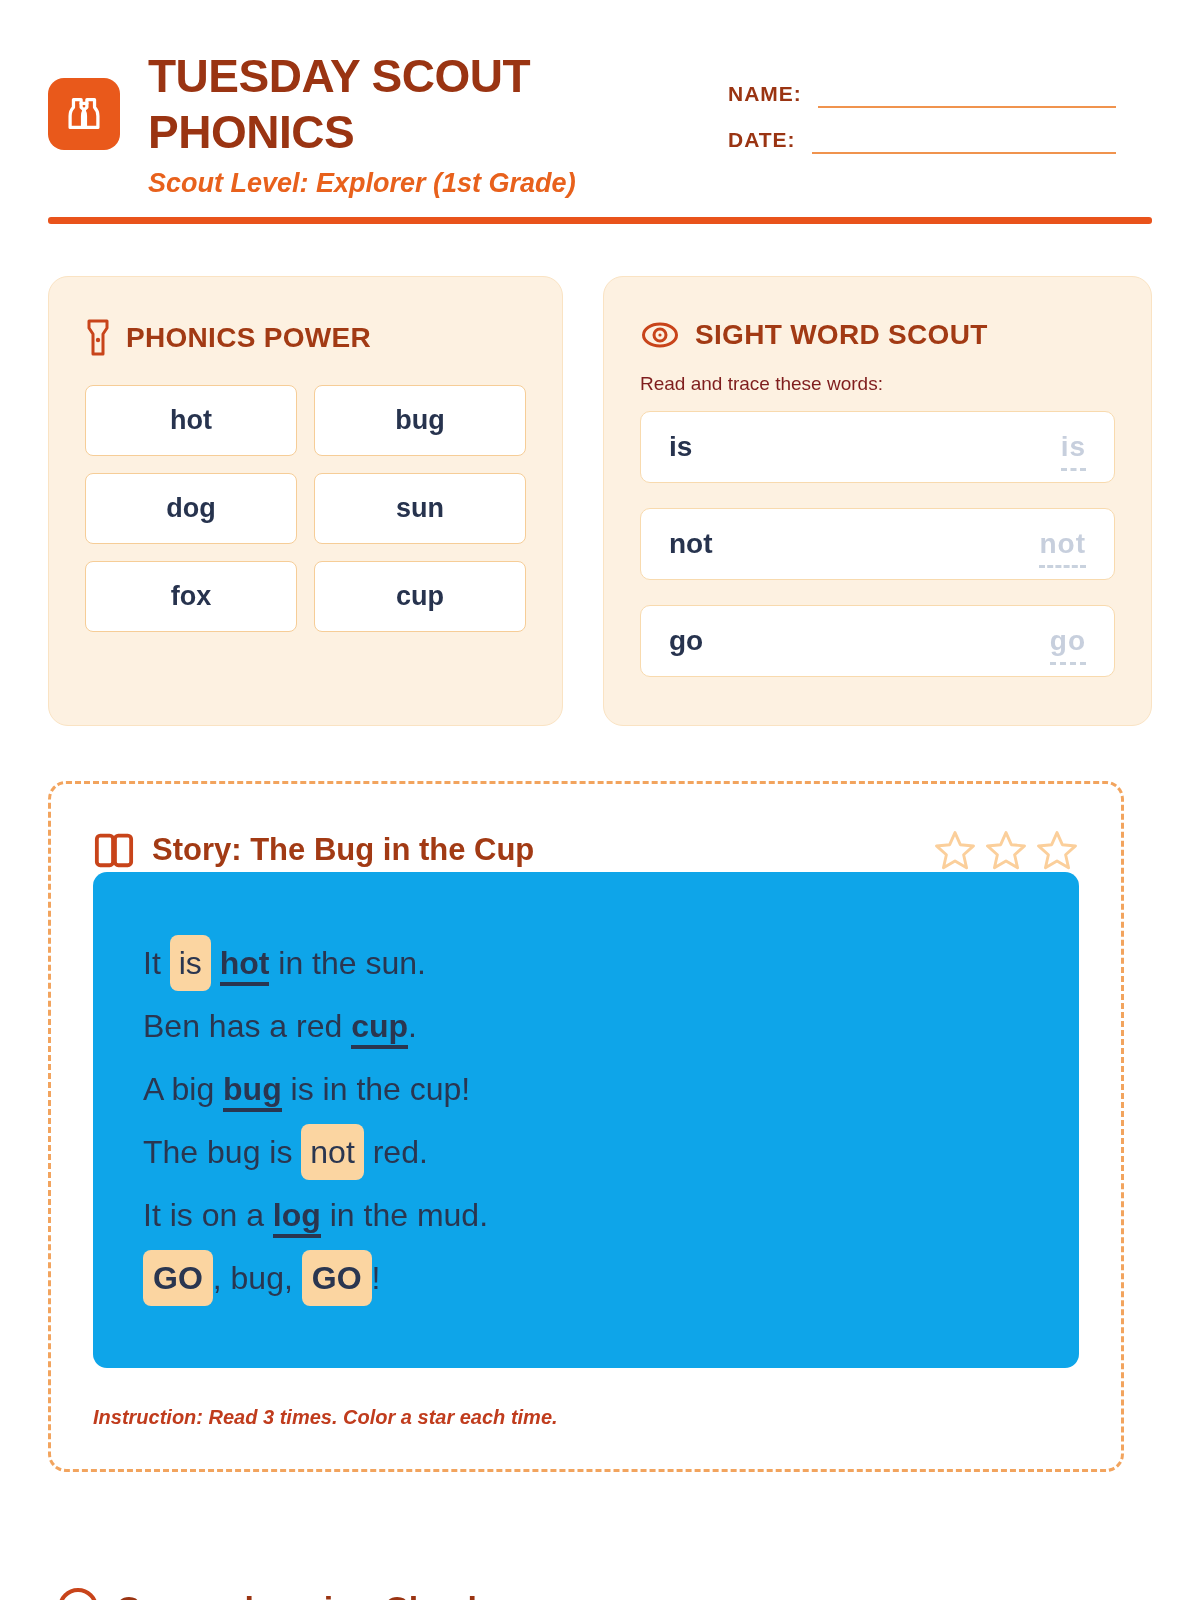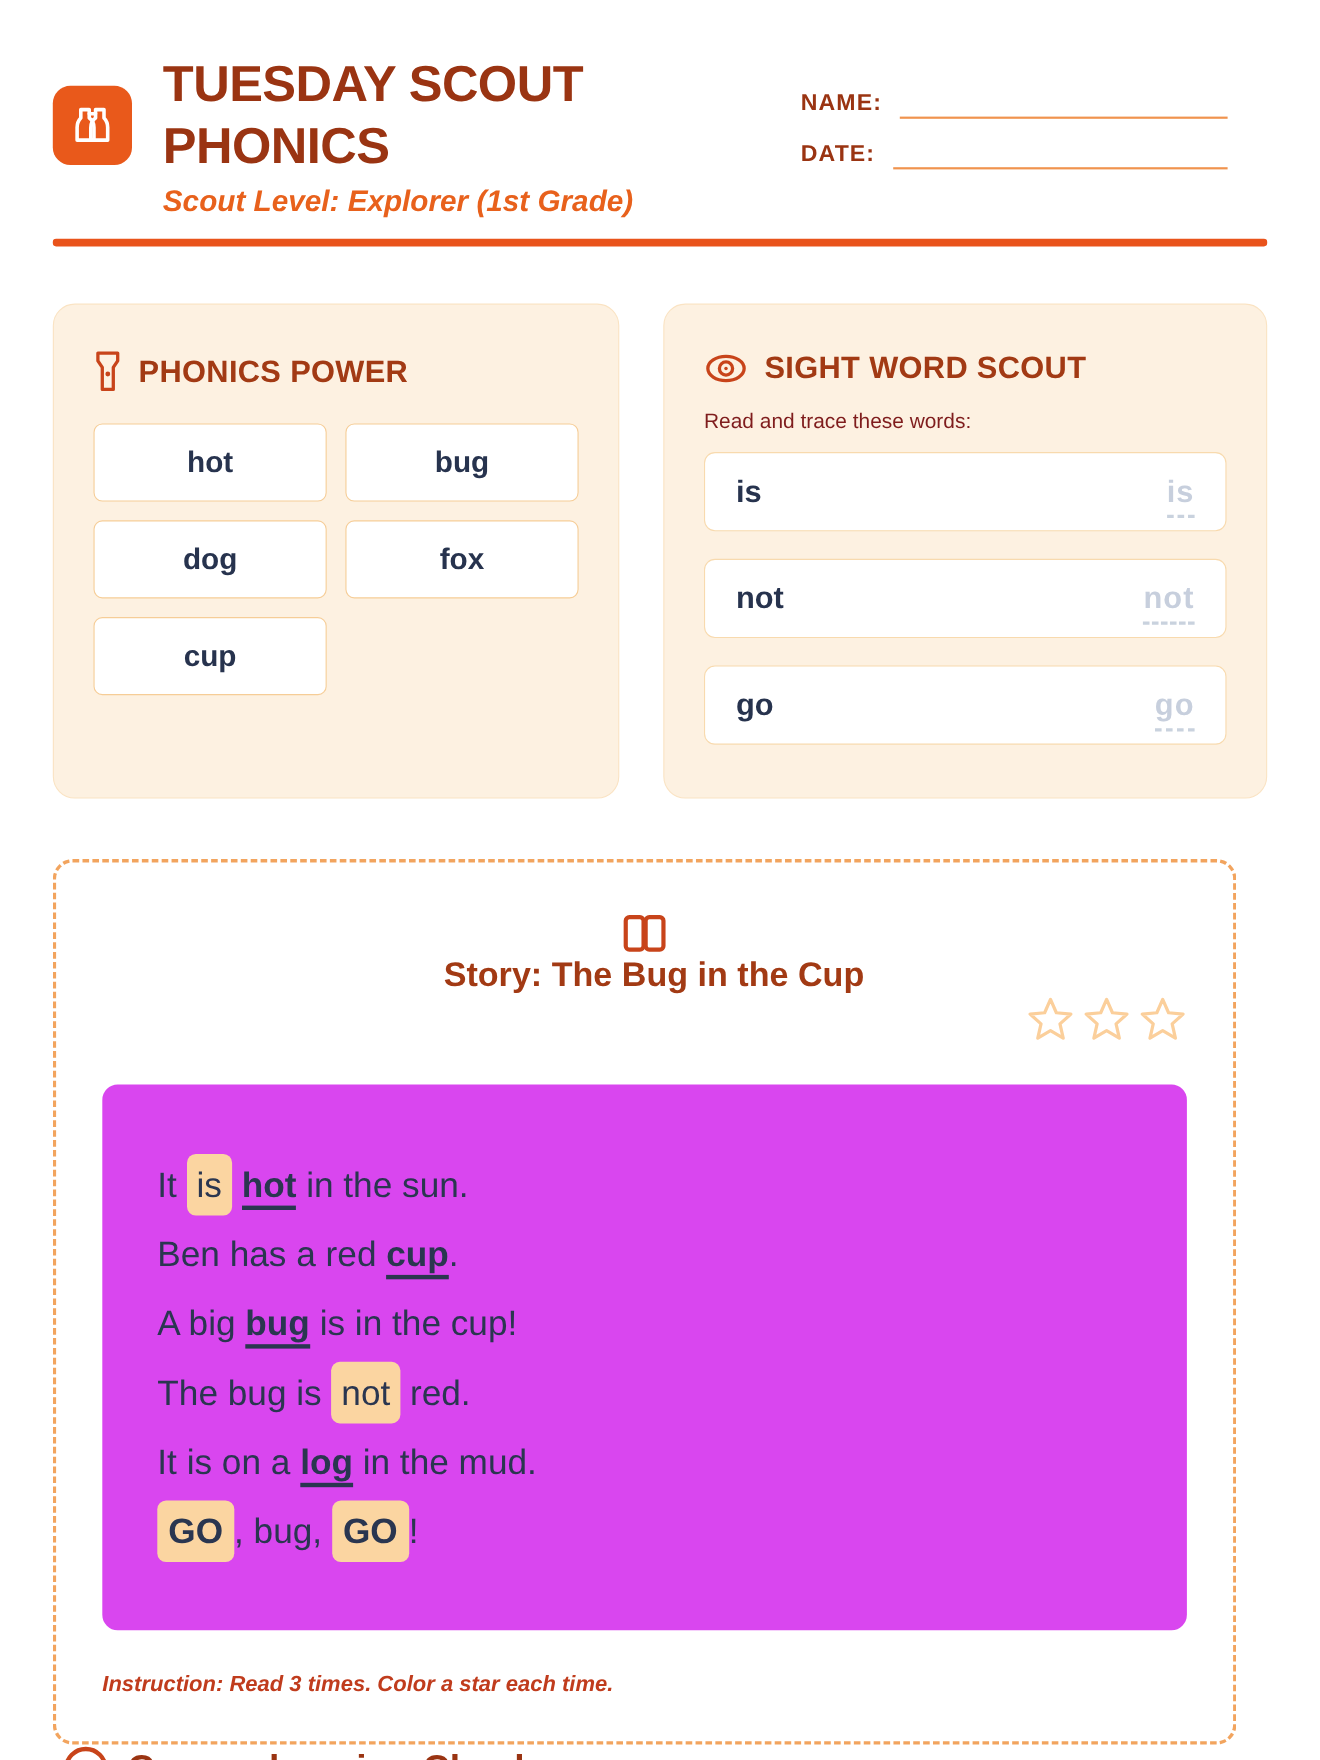--- a/index.html
+++ b/index.html
@@ -70,26 +70,26 @@
     font-size: 28px; font-weight: bold; color: #C7CFDD; letter-spacing: 1px; text-align: center;
   }
   .ghost-dashes { border-top: 3px dashed #C9D2DE; margin-top: 5px; }
 
   
   .story {
     margin-top: 55px; margin-right: 28px;
     border: 3px dashed #F2A45E; border-radius: 18px;
     padding: 44px 42px 40px 42px;
   }
-  .story-head { display: flex; align-items: center; flex-direction: column; }
+  .story-head { display: flex; align-items: center; }
   .story-title { margin-left: 17px; font-size: 31px; font-weight: bold; color: #A23A14; }
   .story-stars { margin-left: auto; display: flex; gap: 7px; }
 
   .story-body {
-    margin-top: 38px; background: #d946ef; border-radius: 14px;
+    background: #0ea5e9; border-radius: 14px;
     padding: 60px 50px 58px 50px;
   }
   .story-line { font-size: 32px; line-height: 63px; color: #2A3650; white-space: nowrap; }
   .seg-underline {
     font-weight: bold;
     border-bottom: 4px solid #2A3650; padding-bottom: 1px;
   }
   .seg-highlight {
     background: #FBD5A1; border-radius: 8px; padding: 10px 9px;
   }
@@ -154,20 +154,21 @@
         <svg width="26" height="38" viewBox="0 0 26 38" fill="none" stroke="#C8441A" stroke-width="3" stroke-linejoin="round">
           <path d="M4 2 h18 v7 l-4 6 v20 H8 V15 L4 9 z"></path>
           <circle cx="13" cy="21" r="2.2" fill="#C8441A" stroke="none"></circle>
         </svg>
         <span class="panel-title">PHONICS POWER</span>
       </div>
       <div class="phonics-grid">
           <div class="word-card">hot</div>
           <div class="word-card">bug</div>
           <div class="word-card">dog</div>
+          <div class="word-card">sun</div>
           <div class="word-card">fox</div>
           <div class="word-card">cup</div>
         </div>
     </section>
 
     <section class="panel panel-sight">
       <div class="panel-head">
         <svg width="40" height="30" viewBox="0 0 40 30" fill="none" stroke="#C8441A" stroke-width="3">
           <ellipse cx="20" cy="15" rx="16.5" ry="11"></ellipse>
           <circle cx="20" cy="15" r="6"></circle>

